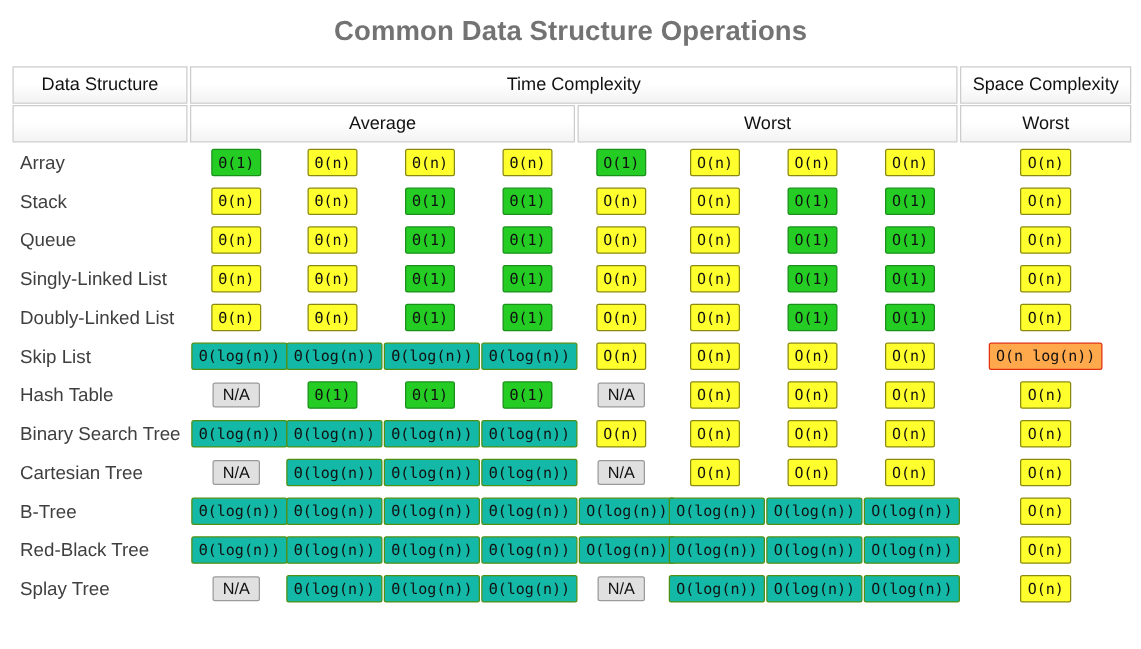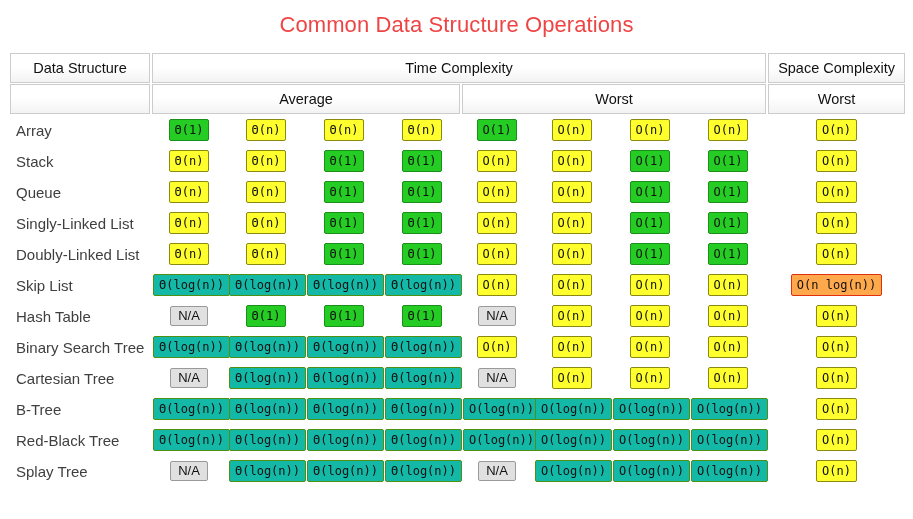--- a/index.html
+++ b/index.html
@@ -11,22 +11,22 @@
     width: 913px;
     height: 519px;
     overflow: hidden;
     font-family: "Liberation Sans", sans-serif;
     color: #333333;
   }
 
   #page-title {
     text-align: center;
     font-size: 22px;
-    font-weight: normal;
-    color: #ef4444;
+    font-weight: bold;
+    color: #737373;
     letter-spacing: 0.1px;
     margin: 0;
     padding: 12px 0 14px 0;
   }
 
   .table-wrap {
     padding: 0 8px;
   }
 
   table.bigtable {

